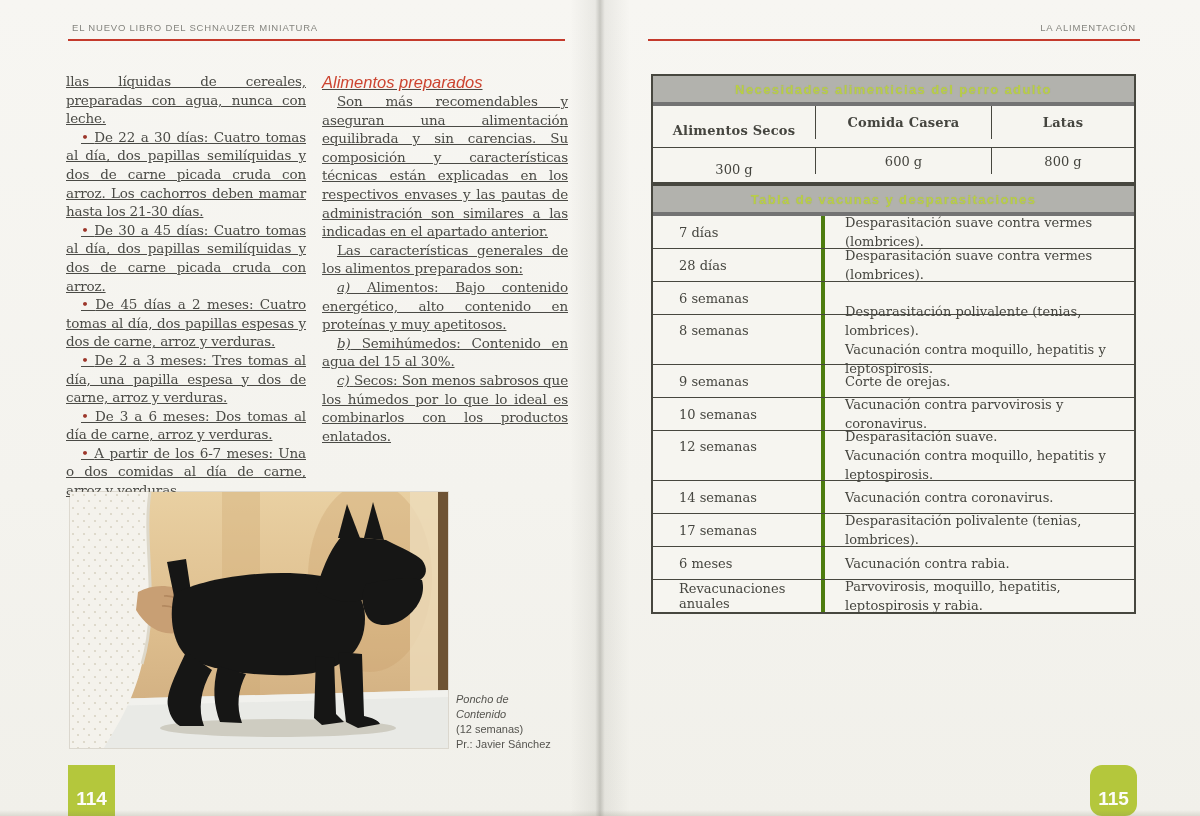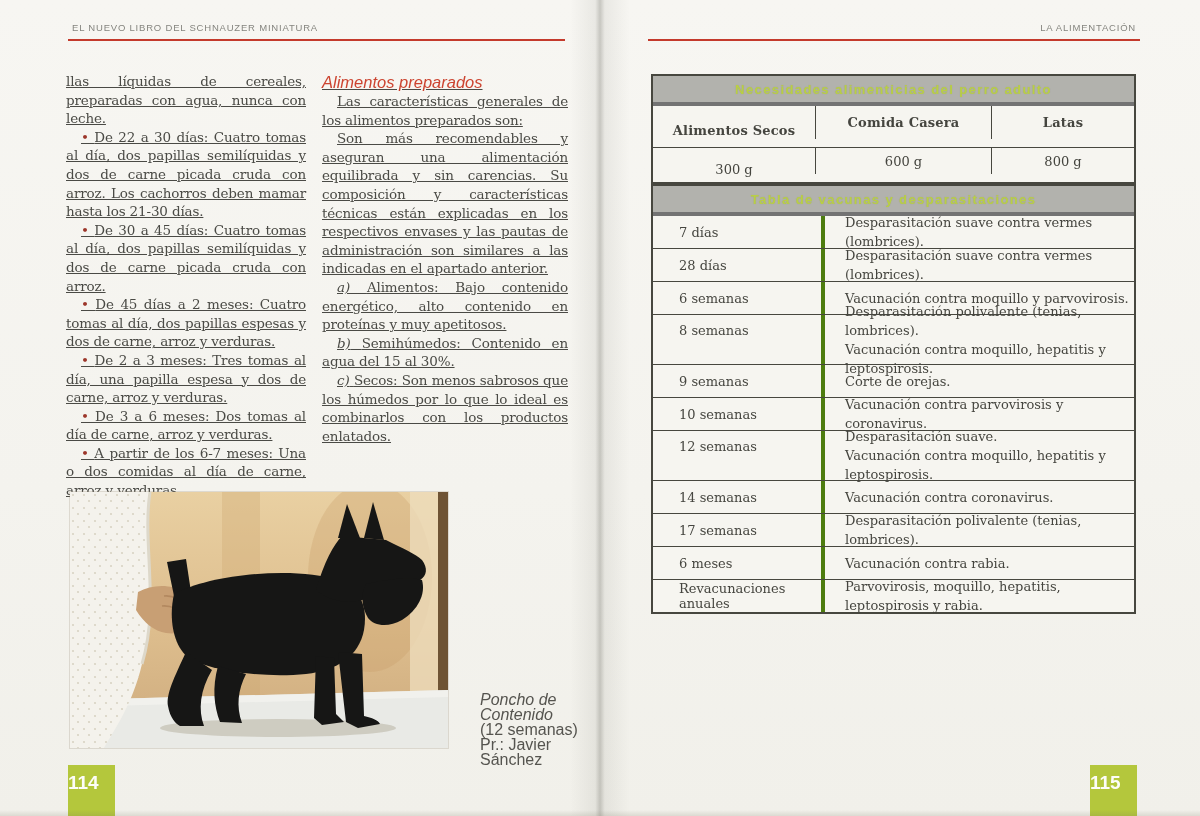--- a/index.html
+++ b/index.html
@@ -43,33 +43,33 @@
   .subhead{
     font-family:"Liberation Sans",sans-serif;font-style:italic;font-size:16.5px;
     color:#cc4430;margin:0 0 6px 0;letter-spacing:0;text-align:left;line-height:20px;
   }
   .listitem{text-indent:15px;}
   .listitem .pfx{font-style:italic;}
 
   
   .photo{position:absolute;left:70px;top:492px;width:378px;height:256px;box-shadow:0 0 0 1px rgba(150,140,120,0.25);}
   .caption{
-    position:absolute;left:480px;top:692px;width:118px;
-    font-family:"Liberation Sans",sans-serif;font-size:16px;line-height:15px;color:#55544f;text-align:left;
+    position:absolute;left:456px;top:692px;width:118px;
+    font-family:"Liberation Sans",sans-serif;font-size:11px;line-height:15px;color:#55544f;text-align:left;
   }
   .caption .it{font-style:italic;}
 
   
   .pagenum{
     position:absolute;bottom:0;height:51px;width:47px;background:#b4c73c;
     font-family:"Liberation Sans",sans-serif;font-weight:bold;font-size:19px;color:#fdfdf8;
-    text-align:left;padding-top:7px;box-sizing:border-box;
+    text-align:center;padding-top:23px;box-sizing:border-box;
   }
   .pagenum.p114{left:68px;}
-  .pagenum.p115{left:1090px;}
+  .pagenum.p115{left:1090px;border-radius:12px;}
 
   
   .tbl{position:absolute;left:651px;width:485px;border:2px solid #47473f;background:#f6f5f0;box-sizing:border-box;}
   .tbl1{top:74px;}
   .tbl2{top:184px;}
   .tbl-title{
     height:26px;background:#b2b2ad;border-bottom:4px solid #737373;
     font-family:"Liberation Sans",sans-serif;font-weight:bold;font-size:13px;letter-spacing:1.4px;
     color:#b9cf45;display:flex;align-items:center;justify-content:center;white-space:nowrap;
     text-shadow:0 0 1px rgba(90,90,80,0.25);
@@ -111,22 +111,22 @@
     <p class="bullet">De 22 a 30 días: Cuatro tomas al día, dos papillas semilíquidas y dos de carne picada cruda con arroz. Los cachorros deben mamar hasta los 21-30 días.</p>
     <p class="bullet">De 30 a 45 días: Cuatro tomas al día, dos papillas semilíquidas y dos de carne picada cruda con arroz.</p>
     <p class="bullet">De 45 días a 2 meses: Cuatro tomas al día, dos papillas espesas y dos de carne, arroz y verduras.</p>
     <p class="bullet">De 2 a 3 meses: Tres tomas al día, una papilla espesa y dos de carne, arroz y verduras.</p>
     <p class="bullet">De 3 a 6 meses: Dos tomas al día de carne, arroz y verduras.</p>
     <p class="bullet">A partir de los 6-7 meses: Una o dos comidas al día de carne, arroz y verduras.</p>
   </div>
 
   <div class="col col2">
     <p class="subhead">Alimentos preparados</p>
+    <p class="indent">Son más recomendables y aseguran una alimentación equilibrada y sin carencias. Su composición y características técnicas están explicadas en los respectivos envases y las pautas de administración son similares a las indicadas en el apartado anterior.</p>
     <p class="indent">Las características generales de los alimentos preparados son:</p>
-    <p class="indent">Son más recomendables y aseguran una alimentación equilibrada y sin carencias. Su composición y características técnicas están explicadas en los respectivos envases y las pautas de administración son similares a las indicadas en el apartado anterior.</p>
     <p class="listitem"><span class="pfx">a)</span>&nbsp;<span>Alimentos: Bajo contenido energético, alto contenido en proteínas y muy apetitosos.</span></p>
     <p class="listitem"><span class="pfx">b)</span>&nbsp;<span>Semihúmedos: Contenido en agua del 15 al 30%.</span></p>
     <p class="listitem"><span class="pfx">c)</span>&nbsp;<span>Secos: Son menos sabrosos que los húmedos por lo que lo ideal es combinarlos con los productos enlatados.</span></p>
   </div>
 
   <div class="photo">
     <svg viewBox="0 0 378 256" width="378" height="256">
       <defs>
         <linearGradient id="bgwarm" x1="0" y1="0" x2="0" y2="1">
           <stop offset="0" stop-color="#e9d0a2"></stop>
@@ -201,23 +201,20 @@
         </div>
     </div>
     <div class="t2-row">
       <div class="t2-age">28 días</div>
       <div class="t2-desc">
           <div>Desparasitación suave contra vermes (lombrices).</div>
         </div>
     </div>
     <div class="t2-row">
       <div class="t2-age">6 semanas</div>
-      <div class="t2-desc">
-          <div>Vacunación contra moquillo y parvovirosis.</div>
-        </div>
     </div>
     <div class="t2-row tall">
       <div class="t2-age">8 semanas</div>
       <div class="t2-desc">
         <div>Desparasitación polivalente (tenias, lombrices).</div>
         <div>Vacunación contra moquillo, hepatitis y leptospirosis.</div>
       </div>
     </div>
     <div class="t2-row">
       <div class="t2-age">9 semanas</div>

